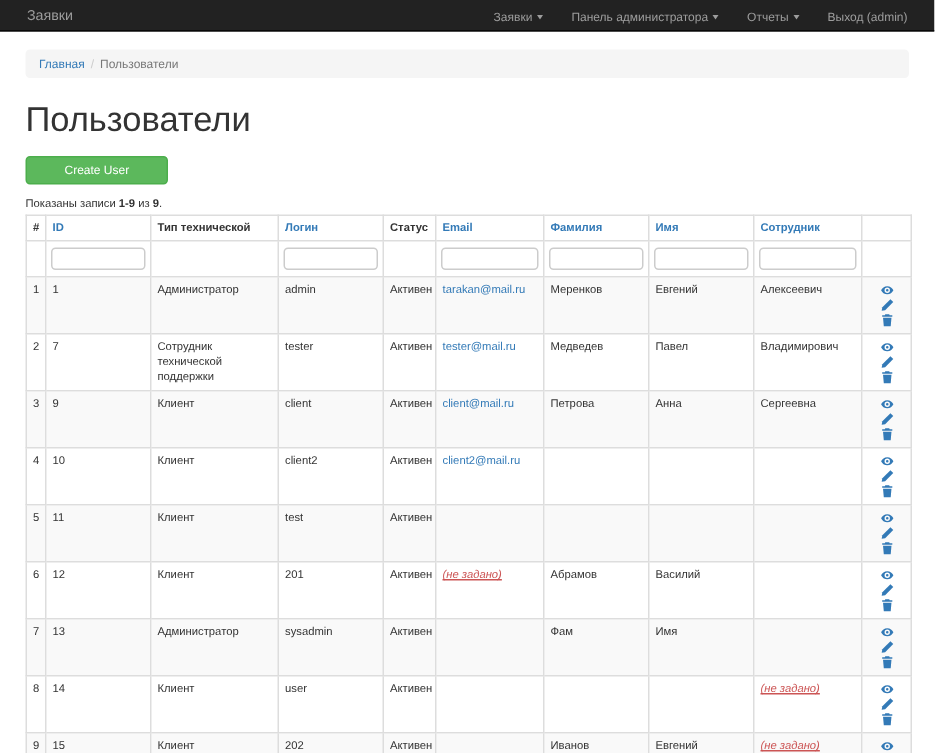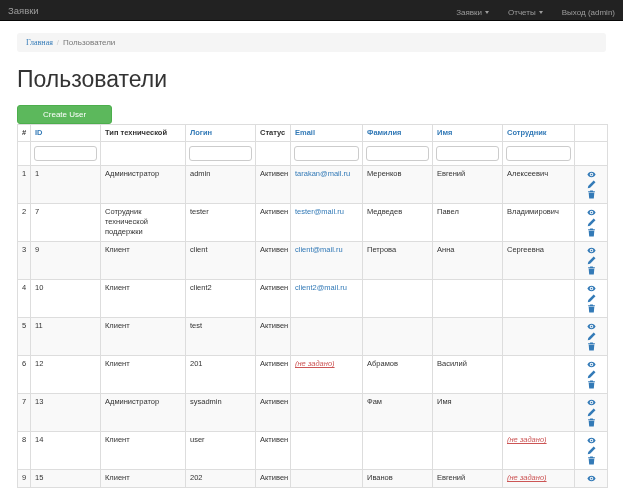--- a/index.html
+++ b/index.html
@@ -6,34 +6,34 @@
     --accent:#337ab7; --navbar-bg:#222; --navbar-fg:#9d9d9d;
     --success:#5cb85c; --success-border:#4cae4c; --border:#ddd;
     --stripe:#f9f9f9; --notset:#c55; --breadcrumb-bg:#f5f5f5;
   }
   *{box-sizing:border-box;}
   body{margin:0;width:623px;height:502px;background:#fff;
        font-family:"Liberation Sans","DejaVu Sans",sans-serif;color:#333;}
   
   .navbar{background:var(--navbar-bg);border-bottom:1px solid #080808;
           height:21px;display:flex;align-items:center;
-          justify-content:space-between;padding:0 8px;}
+          justify-content:space-between;padding:0 18px;}
   .navbar-brand{color:var(--navbar-fg);font-size:9.5px;text-decoration:none;cursor:pointer;}
   .navbar-menu{display:flex;align-items:center;list-style:none;margin:0;padding:0;}
   .navbar-menu li{margin-left:19px;}
   .navbar-menu a{color:var(--navbar-fg);font-size:8px;text-decoration:none;cursor:pointer;
                  display:inline-flex;align-items:center;}
   .caret{display:inline-block;width:0;height:0;margin-left:3px;
          border-left:2.5px solid transparent;border-right:2.5px solid transparent;
          border-top:3.5px solid var(--navbar-fg);}
   
   .container{padding:0 17px;}
   .breadcrumb{background:var(--breadcrumb-bg);border-radius:3px;margin-top:12px;
               padding:5px 9px;font-size:8px;list-style:none;display:flex;gap:4px;}
-  .breadcrumb a{color:var(--accent);text-decoration:none;cursor:pointer;font-family:Liberation Serif, serif;}
+  .breadcrumb a{color:var(--accent);text-decoration:none;cursor:pointer;}
   .breadcrumb .sep{color:#ccc;}
   .breadcrumb .active{color:#777;}
   h1{font-size:23px;font-weight:500;margin:14px 0 10px;color:#333;}
   .btn-success{background:var(--success);border:1px solid var(--success-border);
                color:#fff;font-size:8px;padding:4px 25px;border-radius:3px;cursor:pointer;
                font-family:inherit;}
   .summary{font-size:7.5px;margin:8px 0 3px;}
   
   table{border-collapse:collapse;width:100%;font-size:7.5px;line-height:1.35;
         table-layout:fixed;}
@@ -52,37 +52,39 @@
               color:var(--accent);}
   .action-btn svg{width:9px;height:9px;fill:var(--accent);display:block;}
 </style>
 </head>
 <body>
 
 <nav class="navbar">
   <a class="navbar-brand">Заявки</a>
   <ul class="navbar-menu">
       <li><a>Заявки<span class="caret"></span></a></li>
+      <li><a>Панель администратора<span class="caret"></span></a></li>
       <li><a>Отчеты<span class="caret"></span></a></li>
       <li><a>Выход (admin)</a></li>
     </ul>
 </nav>
 
 <div class="container">
 
   <ol class="breadcrumb">
     <li><a>Главная</a></li>
     <li class="sep">/</li>
     <li class="active">Пользователи</li>
   </ol>
 
   <h1>Пользователи</h1>
 
   <button class="btn-success">Create User</button>
 
+  <div class="summary"><span>Показаны записи </span><b>1-9</b><span> из </span><b>9</b><span>.</span></div>
 
   <table>
     <colgroup>
         <col style="width: 13px;">
         <col style="width: 70px;">
         <col style="width: 85px;">
         <col style="width: 70px;">
         <col style="width: 35px;">
         <col style="width: 72px;">
         <col style="width: 70px;">

